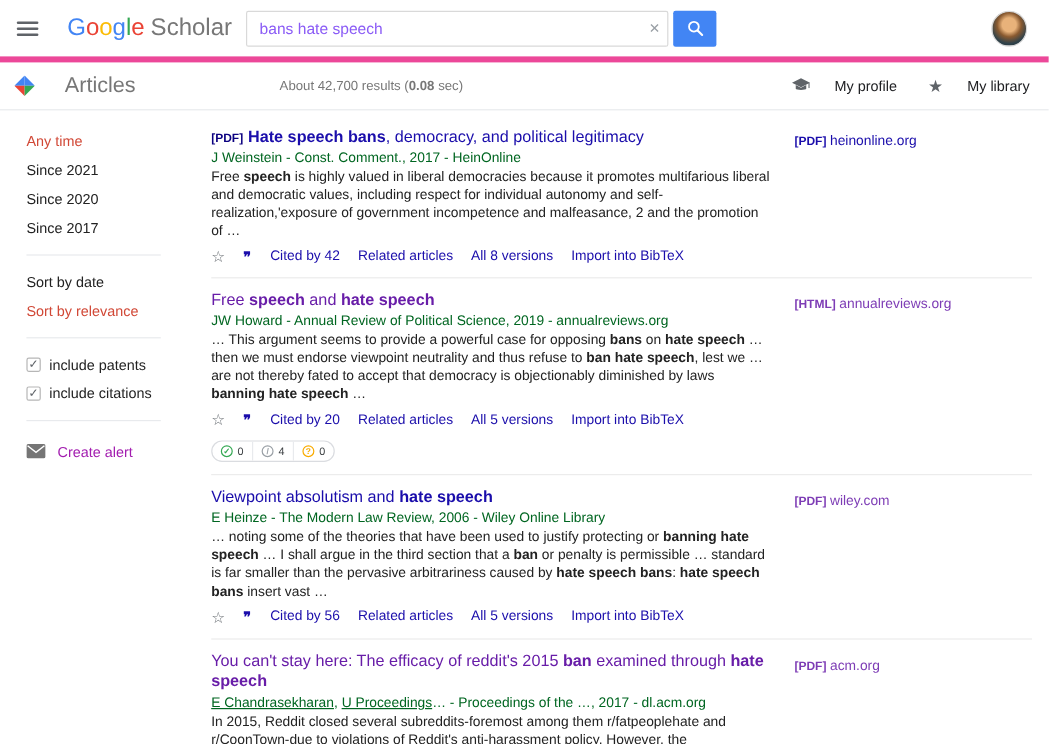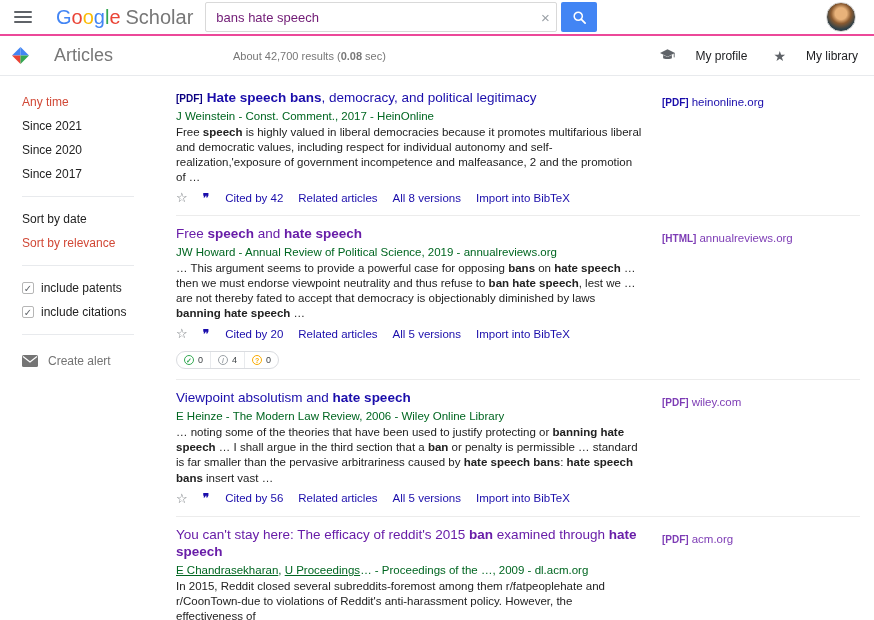--- a/index.html
+++ b/index.html
@@ -1,27 +1,27 @@
 <!DOCTYPE html>
 <html><head>
 <meta charset="utf-8">
 <style>
   * { box-sizing: border-box; margin: 0; padding: 0; }
   html,body { width: 874px; height: 620px; background: #fff; overflow: hidden;
     font-family: "Liberation Sans", sans-serif; }
 
   
-  .header { display: flex; align-items: center; height: 36px; border-bottom: 2px solid #ec4899; }
+  .header { display: flex; align-items: center; height: 52px; border-bottom: 5px solid #ec4899; }
   .hamburger { margin-left: 14px; width: 18px; cursor: pointer; }
   .hamburger span { display: block; height: 2px; background: #5f6368; margin: 3px 0; border-radius: 1px; }
   .logo { margin-left: 24px; font-size: 20px; white-space: nowrap; cursor: pointer; }
   .logo .scholar { color: #777; margin-left: 5px; font-weight: 400; }
   .search-wrap { margin-left: 12px; display: flex; align-items: center; position: relative; }
   .search-input { width: 352px; height: 30px; border: 1px solid #d9d9d9; border-radius: 2px;
-    padding: 0 28px 0 10px; font-size: 13px; color: #701a75; outline: none;
+    padding: 0 28px 0 10px; font-size: 13px; color: #8b5cf6; outline: none;
     font-family: "Liberation Sans", sans-serif; }
   .clear-btn { position: absolute; right: 44px; color: #9aa0a6; font-size: 15px; cursor: pointer; width: 16px; text-align: center; }
   .search-btn { width: 36px; height: 30px; background: #4285f4; border: none; border-radius: 2px;
     margin-left: 4px; display: flex; align-items: center; justify-content: center; cursor: pointer; }
   .avatar { margin-left: auto; margin-right: 18px; width: 30px; height: 30px; border-radius: 50%;
     cursor: pointer; border: 1px solid #d8d8d8;
     background: radial-gradient(circle at 50% 38%, #e8b27a 0 26%, #8a5a30 45%, #30424a 70%, #1d2b31 100%); }
 
   
   .toolbar { display: flex; align-items: center; height: 40px; border-bottom: 1px solid #e8eaed; color: #777; }
@@ -34,21 +34,21 @@
   
   .content { display: flex; }
   .sidebar { width: 176px; flex-shrink: 0; padding-top: 14px; font-size: 12px; }
   .side-item { padding: 5px 0 5px 22px; color: #222; cursor: pointer; }
   .side-item.active { color: #d14836; }
   .side-hr { border: none; border-top: 1px solid #e8eaed; margin: 10px 0 10px 22px; width: 112px; }
   .checkbox-row { display: flex; align-items: center; gap: 7px; padding: 5px 0 5px 22px; cursor: pointer; }
   .checkbox { width: 12px; height: 12px; border: 1px solid #b6b6b6; border-radius: 2px;
     color: #5f6368; font-size: 10px; line-height: 11px; text-align: center; background: #fff; }
   .checkbox-label { color: #222; }
-  .create-alert { display: flex; align-items: center; gap: 10px; padding: 9px 0 0 22px; color: #737373; cursor: pointer; }
+  .create-alert { display: flex; gap: 10px; padding: 9px 0 0 22px; color: #a21caf; cursor: pointer; }
 
   
   .results { flex: 1; padding-top: 4px; margin-right: 14px; }
   .result { display: flex; padding: 9px 0 10px; border-bottom: 1px solid #ececec; }
   .result:last-child { border-bottom: none; }
   .result-main { width: 466px; flex-shrink: 0; }
   .result-side { flex: 1; padding-left: 20px; padding-top: 3px; }
   .result-title { font-size: 13.5px; font-weight: 400; line-height: 1.3; margin-bottom: 3px; }
   .title-tag { font-size: 10px; font-weight: 700; color: #0b0080; margin-right: 4px; }
   .title-link { cursor: pointer; }
@@ -237,21 +237,21 @@
 
     </div>
     <div class="result-side">
       <a class="side-link visited"><span class="side-tag">[PDF]</span><span class="side-domain">wiley.com</span></a>
     </div>
   </div>
 
   <div class="result">
     <div class="result-main">
       <h3 class="result-title"><a class="title-link visited"><span>You can't stay here: The efficacy of reddit's 2015 </span><span class="bold">ban</span><span> examined through </span><span class="bold">hate speech</span></a></h3>
-      <div class="result-byline"><span class="und">E Chandrasekharan</span><span>, </span><span class="und">U Proceedings</span><span>… - Proceedings of the …, 2009 - dl.acm.org</span></div>
+      <div class="result-byline"><span class="und">E Chandrasekharan</span><span>, </span><span class="und">U Proceedings</span><span>… - Proceedings of the …, 2017 - dl.acm.org</span></div>
       <div class="result-snippet"><span>In 2015, Reddit closed several subreddits-foremost among them r/fatpeoplehate and r/CoonTown-due to violations of Reddit's anti-harassment policy. However, the effectiveness of </span></div>
 
     </div>
     <div class="result-side">
       <a class="side-link visited"><span class="side-tag">[PDF]</span><span class="side-domain">acm.org</span></a>
     </div>
   </div>
 </div>
 </div>
 

